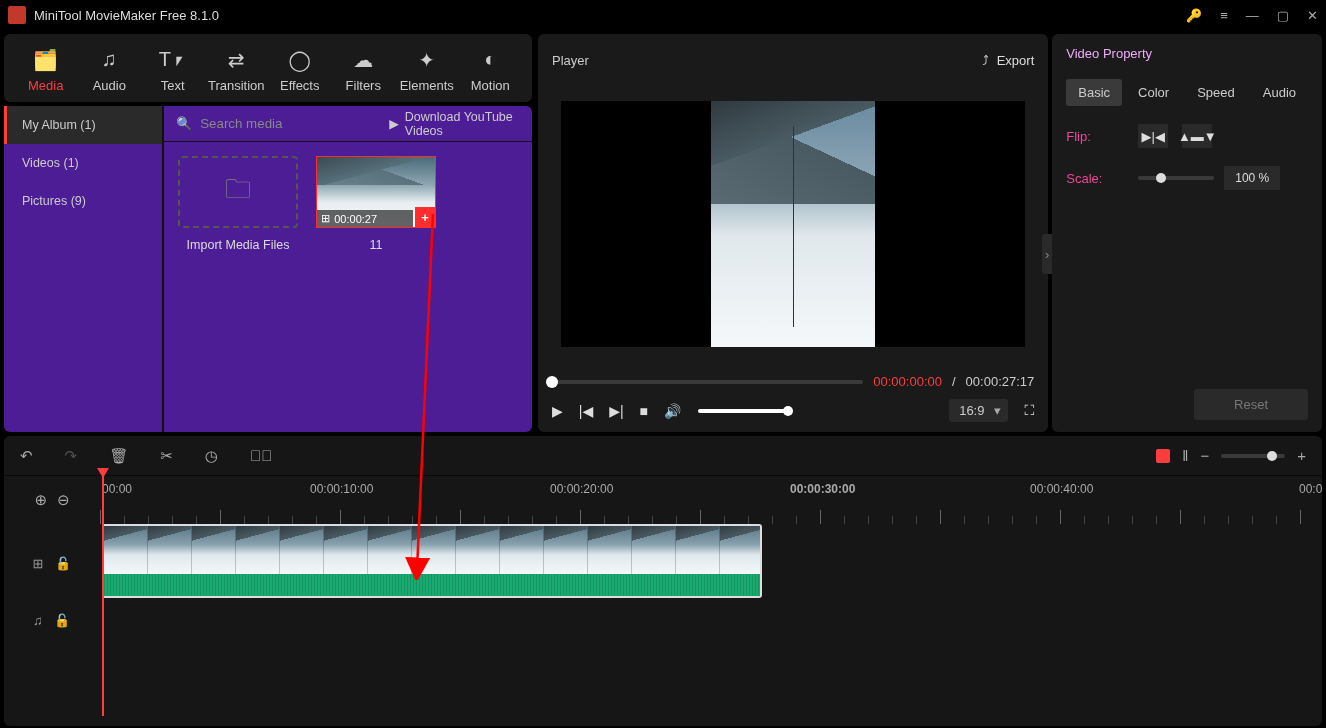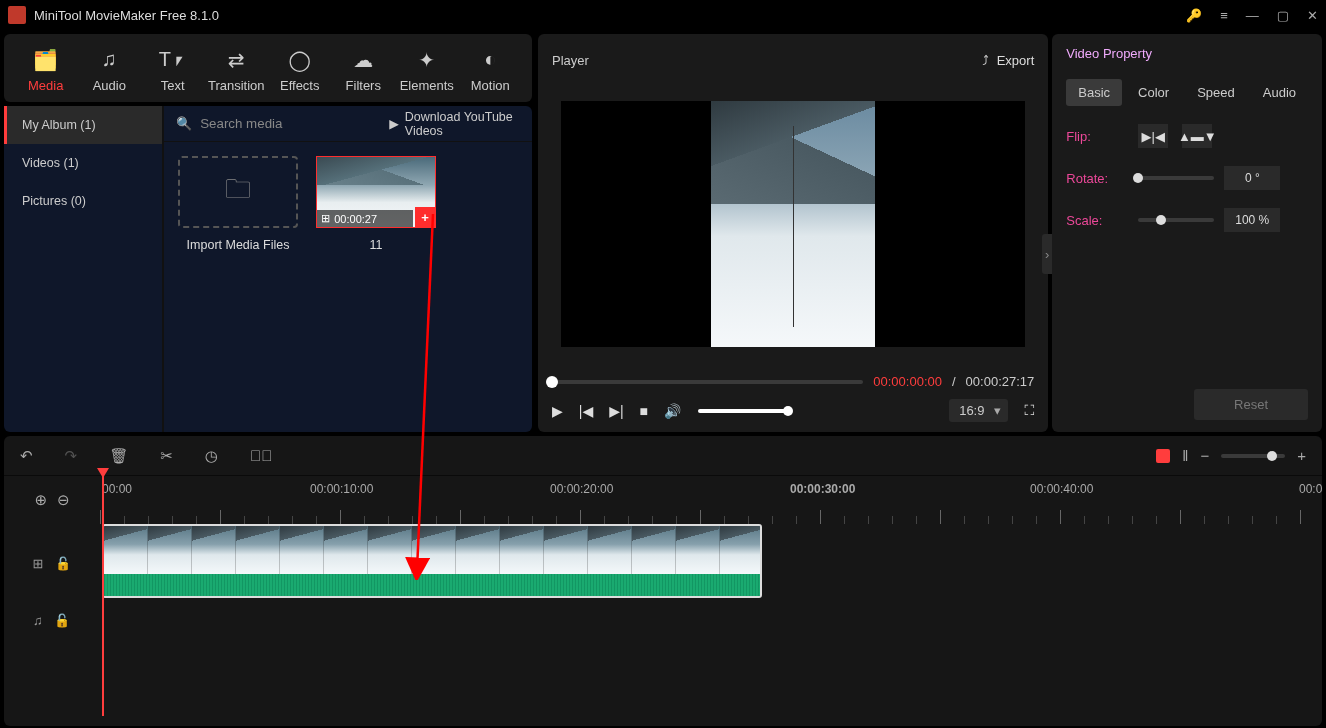--- a/index.html
+++ b/index.html
@@ -10,21 +10,21 @@
 .titlebar .controls { display: flex; gap: 18px; align-items: center; }
 .titlebar .controls span { color: #aaa; cursor: pointer; }
 .key-icon { color: #f5c518; }
 
 .top-area { display: flex; height: 406px; }
 .left-panel { width: 536px; display: flex; flex-direction: column; }
 .toolbar-tabs { height: 68px; background: #1a1a1a; display: flex; padding: 4px 10px 0 10px; border-radius: 6px; margin: 4px; }
 .toolbar-tab { width: 64px; display: flex; flex-direction: column; align-items: center; justify-content: center; gap: 6px; color: #ccc; cursor: pointer; }
 .toolbar-tab.active { color: #ff3d3d; }
 .toolbar-tab .ico { font-size: 20px; height: 24px; display: flex; align-items: center; justify-content: center; }
-.media-body { display: flex; flex: 1; background: #0f172a; margin: 0 4px 4px 4px; border-radius: 6px; }
+.media-body { display: flex; flex: 1; background: #4c1d95; margin: 0 4px 4px 4px; border-radius: 6px; }
 .sidebar { width: 160px; border-right: 2px solid #111; }
 .sidebar .item { padding: 12px 18px; color: #ccc; cursor: pointer; font-size: 12.5px; }
 .sidebar .item.active { background: #2a2a2a; border-left: 3px solid #ff3d3d; padding-left: 15px; }
 .media-content { flex: 1; }
 .media-topbar { height: 36px; display: flex; align-items: center; padding: 0 12px; border-bottom: 1px solid #111; }
 .search-input { background: transparent; border: none; color: #aaa; flex: 1; outline: none; }
 .search-input::placeholder { color: #888; }
 .dl-link { color: #ccc; font-size: 12.5px; margin-left: 12px; display: flex; align-items: center; gap: 6px; }
 .media-grid { display: flex; gap: 18px; padding: 14px; }
 .import-box { width: 120px; height: 72px; border: 2px dashed #555; border-radius: 4px; display: flex; align-items: center; justify-content: center; color: #888; font-size: 26px; cursor: pointer; }
@@ -157,21 +157,21 @@
         </div>
       <div class="toolbar-tab">
           <span class="ico">◐</span>
           <span>Motion</span>
         </div>
     </div>
     <div class="media-body">
       <div class="sidebar">
         <div class="item active">My Album (1)</div>
         <div class="item">Videos (1)</div>
-        <div class="item">Pictures (0)</div>
+        <div class="item">Pictures (9)</div>
       </div>
       <div class="media-content">
         <div class="media-topbar">
           <span style="margin-right:8px;color:#888;">🔍</span>
           <input class="search-input" placeholder="Search media" style="">
           <span class="dl-link">
               <span>▶</span>
               <span>Download YouTube Videos</span>
             </span>
         </div>
@@ -239,27 +239,20 @@
     <div class="prop-tabs">
       <div class="prop-tab active">Basic</div>
       <div class="prop-tab">Color</div>
       <div class="prop-tab">Speed</div>
       <div class="prop-tab">Audio</div>
     </div>
     <div class="prop-row">
       <div class="prop-label">Flip:</div>
       <div class="flip-btn">▶|◀</div>
       <div class="flip-btn">▲▬▼</div>
-    </div>
-    <div class="prop-row">
-      <div class="prop-label">Rotate:</div>
-      <div class="slider-track">
-          <div class="slider-knob"></div>
-        </div>
-      <div class="value-box">0 °</div>
     </div>
     <div class="prop-row">
       <div class="prop-label">Scale:</div>
       <div class="slider-track">
           <div class="slider-knob mid"></div>
         </div>
       <div class="value-box">100 %</div>
     </div>
     <div class="reset-btn">Reset</div>
     <div style="position:absolute;left:-10px;top:200px;width:10px;height:40px;background:#2a2a2a;border-radius:3px 0 0 3px;display:flex;align-items:center;justify-content:center;color:#888;">›</div>

